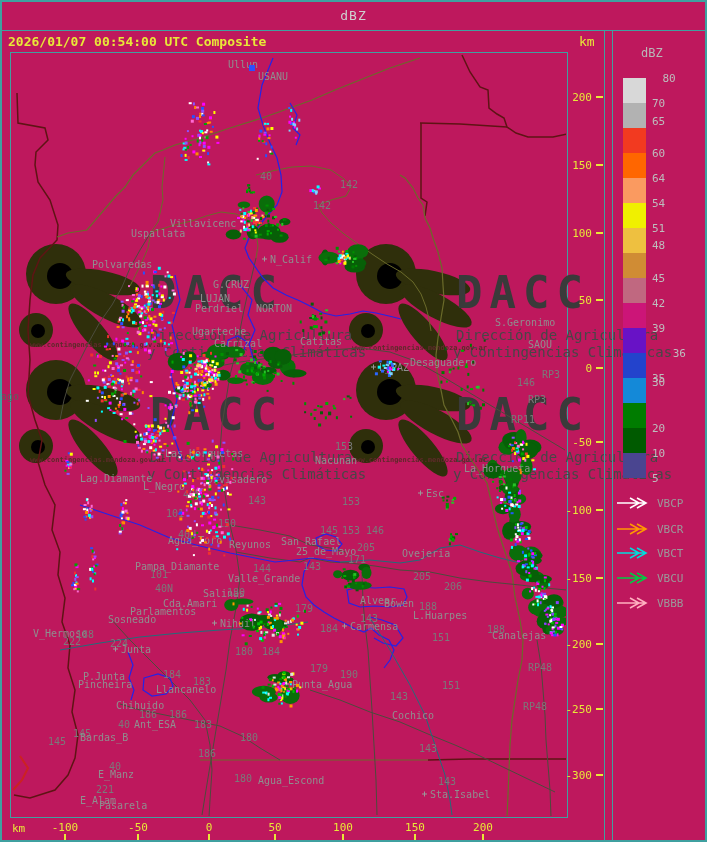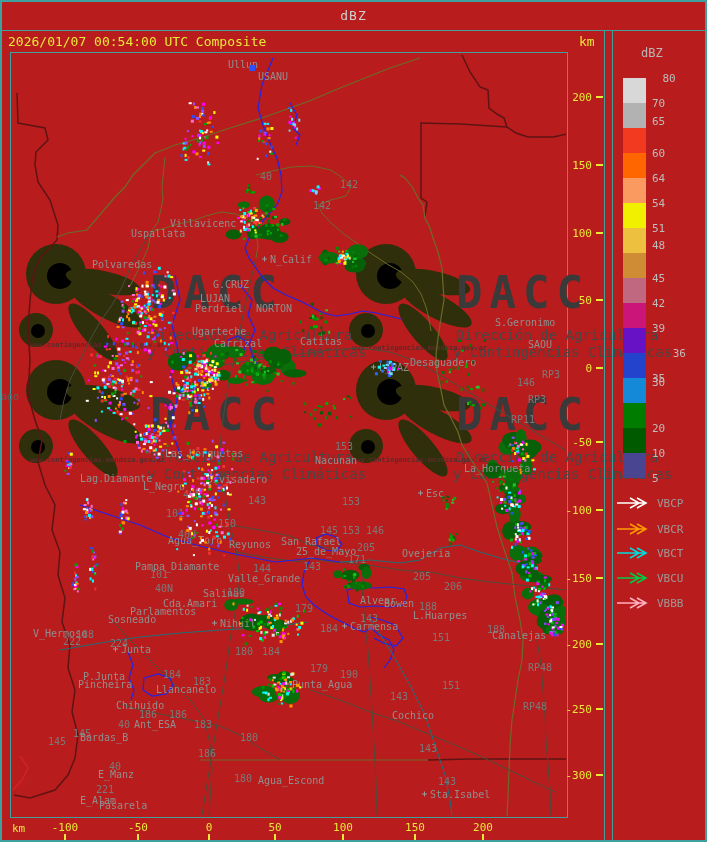--- a/index.html
+++ b/index.html
@@ -1,21 +1,21 @@
 <!DOCTYPE html>
 <html><head>
 <meta charset="utf-8">
 <style>
   html,body{margin:0;padding:0;background:#000;}
-  #app{position:relative;width:707px;height:842px;background:#b91c1c;overflow:hidden;
+  #app{position:relative;width:707px;height:842px;background:#be185d;overflow:hidden;
        font-family:"DejaVu Sans Mono","Liberation Mono",monospace;}
   .teal-border{position:absolute;left:0;top:0;right:0;bottom:0;border:2px solid #3fa0a0;pointer-events:none;z-index:40;}
   #titlebar{position:absolute;left:2px;top:2px;width:703px;height:28px;border-bottom:1px solid #3fa0a0;
             color:#cfcfcf;font-size:13px;text-align:center;line-height:28px;letter-spacing:1px;z-index:5;}
-  #timestamp{position:absolute;left:8px;top:34px;color:#e8e838;font-size:13px;z-index:5;}
+  #timestamp{position:absolute;left:8px;top:34px;color:#e8e838;font-size:13px;z-index:5;font-weight:bold;}
   #km-top{position:absolute;left:579px;top:34px;color:#e8e838;font-size:13px;z-index:5;}
   #map-frame{position:absolute;left:10px;top:52px;width:556px;height:764px;border:1px solid #3fa0a0;z-index:1;}
   .vdiv{position:absolute;top:30px;height:810px;width:1px;background:#3fa0a0;z-index:6;}
   #scale-title{position:absolute;left:641px;top:46px;color:#b8b8b8;font-size:12px;z-index:5;}
   .scale-block{position:absolute;left:623px;width:23px;height:25px;z-index:5;}
   .scale-label{position:absolute;left:652px;width:34px;color:#bdbdbd;font-size:11px;z-index:5;}
   #mapsvg{position:absolute;left:0;top:0;z-index:3;}
 </style>
 </head>
 <body>

